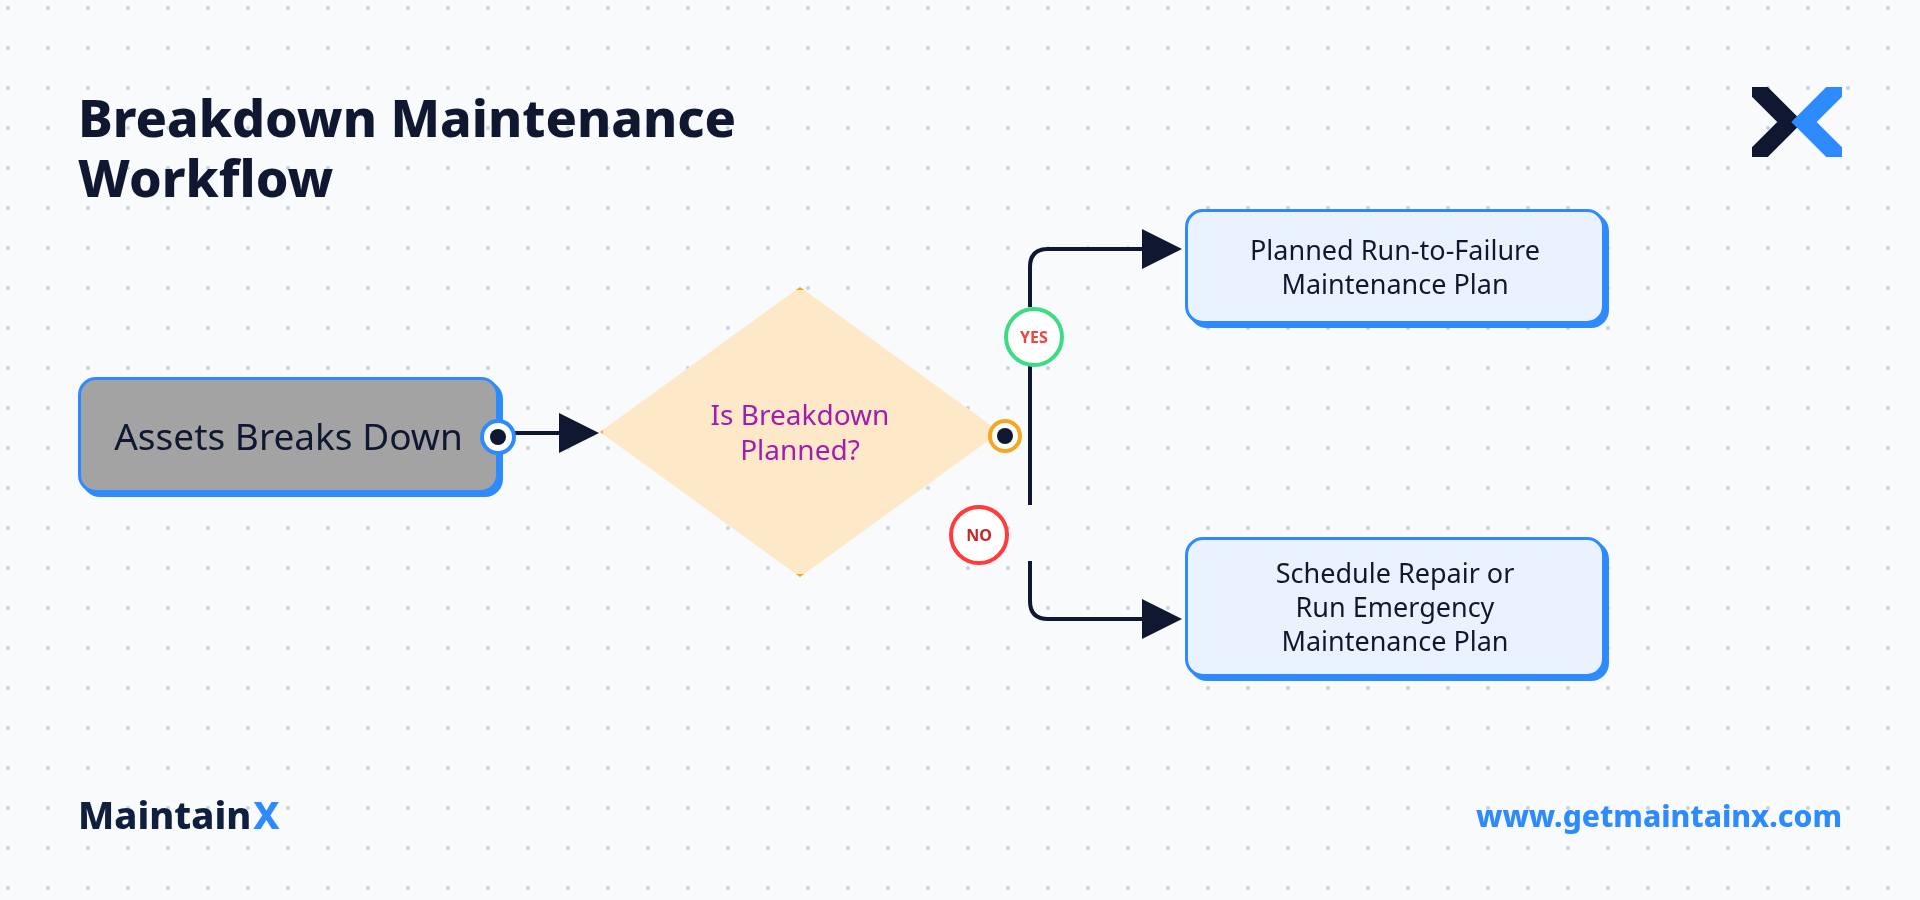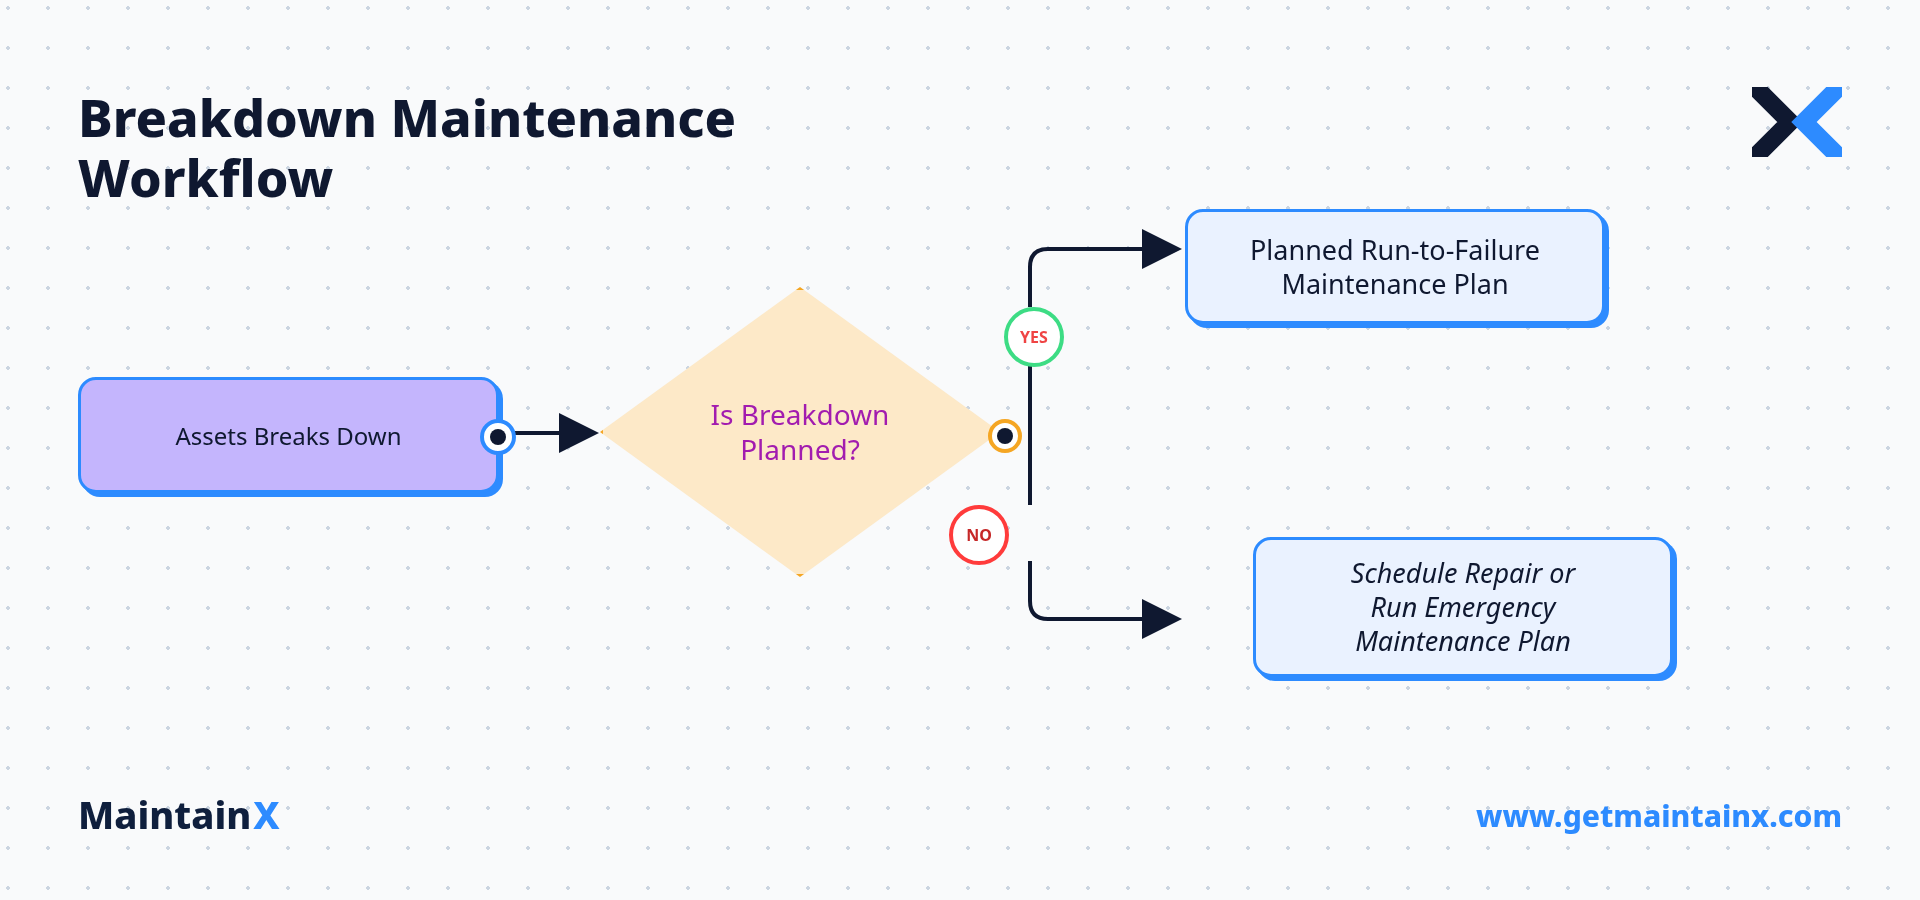--- a/index.html
+++ b/index.html
@@ -8,23 +8,23 @@
   .dotgrid{position:absolute;inset:0;
     background-image:radial-gradient(circle,#cbd5e1 2px,transparent 2px);
     background-size:40px 40px;background-position:28px 28px;}
   .page{position:absolute;inset:0;margin-top:27px;}
 
   .title{position:absolute;left:78px;top:60px;font-weight:800;font-size:52px;
     line-height:1.15;color:#0f1830;white-space:pre-line;}
 
   
   .start{position:absolute;left:78px;top:350px;width:415px;height:110px;
-    background:#c4b5fd;border:3px solid #2d8bff;border-radius:18px;
+    background:#a3a3a3;border:3px solid #2d8bff;border-radius:18px;
     box-shadow:4px 4px 0 0 #2d8bff;display:flex;align-items:center;
-    justify-content:center;font-size:24px;color:#0f1830;}
+    justify-content:center;font-size:37px;color:#0f1830;}
   .start-port{position:absolute;left:480px;top:392px;width:28px;height:28px;
     border:4px solid #2d8bff;border-radius:50%;background:#fff;}
   .start-port::after{content:"";position:absolute;inset:6px;border-radius:50%;
     background:#0f1830;}
 
   
   .diamond-wrap{position:absolute;left:600px;top:260px;width:400px;height:290px;}
   .diamond{position:absolute;inset:0;background:#fde9c8;border:3px solid #f5a623;
     clip-path:polygon(50% 0,100% 50%,50% 100%,0 50%);
     filter:drop-shadow(3px 3px 0 #f5a623);}
@@ -36,21 +36,21 @@
   .diamond-port::after{content:"";position:absolute;inset:5px;border-radius:50%;
     background:#0f1830;}
 
   
   .outcome{position:absolute;width:420px;background:#eaf2ff;border:3px solid #2d8bff;
     border-radius:18px;box-shadow:4px 4px 0 0 #2d8bff;display:flex;
     align-items:center;justify-content:center;text-align:center;font-size:27px;
     color:#0f1830;white-space:pre-line;line-height:1.25;padding:18px 20px;
     box-sizing:border-box;}
   .out-yes{left:1185px;top:182px;height:115px;}
-  .out-no{left:1253px;top:510px;height:140px;font-style:italic;}
+  .out-no{left:1185px;top:510px;height:140px;}
 
   
   .badge{position:absolute;width:52px;height:52px;border-radius:50%;background:#fff;
     display:flex;align-items:center;justify-content:center;font-size:16px;
     font-weight:700;}
   .badge-yes{left:1004px;top:280px;border:4px solid #3ddc84;color:#ef4444;}
   .badge-no{left:949px;top:478px;border:4px solid #ff3b3b;color:#c62828;}
 
   
   .footer-brand{position:absolute;left:78px;bottom:60px;font-weight:800;

